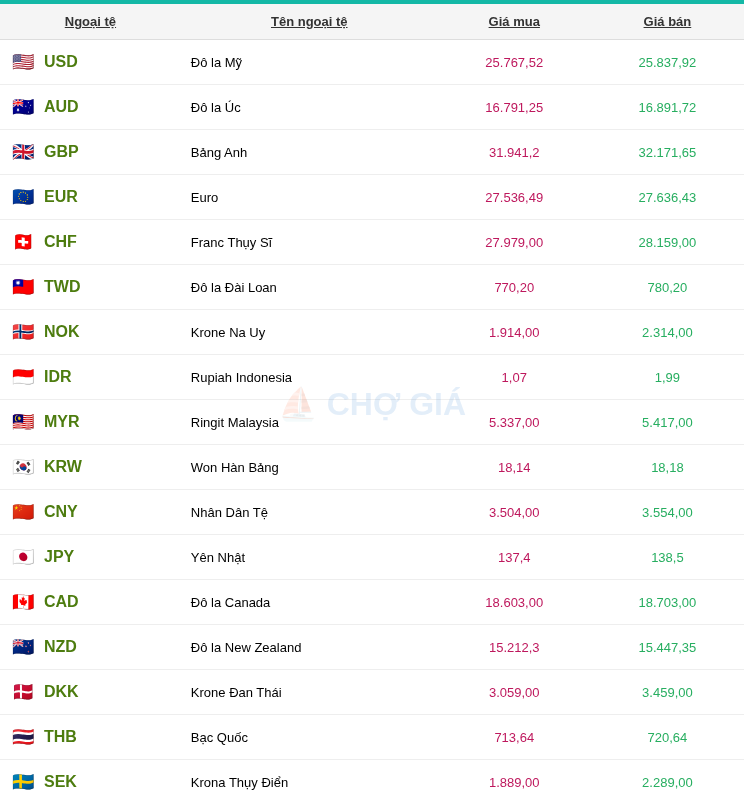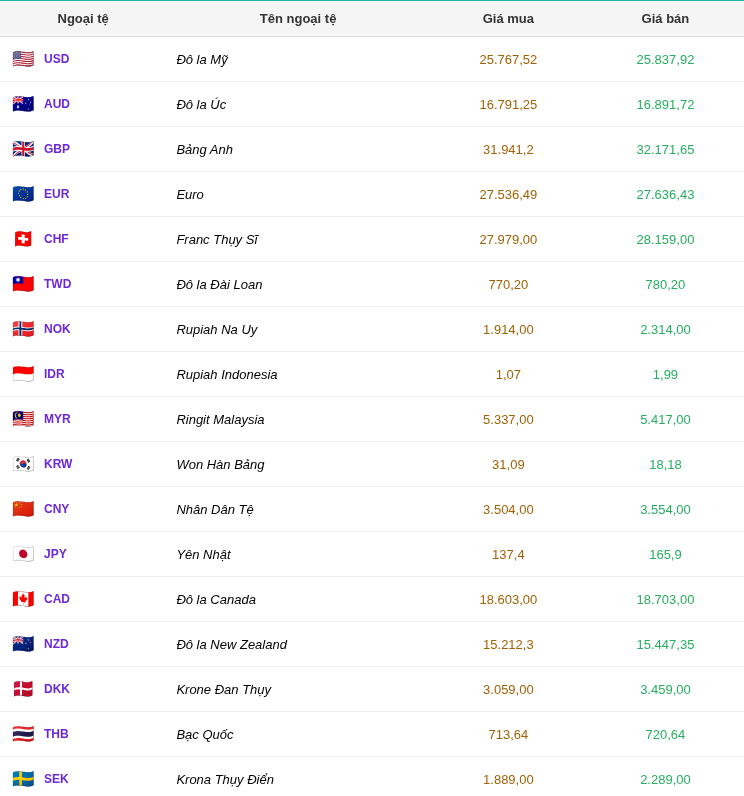--- a/index.html
+++ b/index.html
@@ -15,63 +15,63 @@
     }
     thead tr {
       background: #f5f5f5;
     }
     thead th {
       padding: 10px 8px;
       text-align: center;
       font-weight: bold;
       color: #333;
       border-bottom: 1px solid #ddd;
-      border-top: 1px solid #14b8a6;
+      border-top: 4px solid #14b8a6;
+      text-decoration: underline;
     }
     thead th:first-child {
       text-align: center;
     }
     tbody tr {
       border-bottom: 1px solid #eee;
     }
     tbody td {
       padding: 8px 10px;
       text-align: center;
       vertical-align: middle;
     }
     tbody td:first-child {
       text-align: left;
     }
     tbody td:nth-child(2) {
       text-align: left;
-      font-style: italic;
     }
     .currency-cell {
       display: flex;
       align-items: center;
       gap: 6px;
     }
     .flag-icon {
       width: 28px;
       height: 28px;
       border-radius: 50%;
       display: inline-flex;
       align-items: center;
       justify-content: center;
       font-size: 18px;
       overflow: hidden;
       flex-shrink: 0;
     }
     .currency-code {
       font-weight: bold;
-      color: #6d28d9;
-      font-size: 12px;
+      color: #4d7c0f;
+      font-size: 16px;
     }
     .price-buy {
-      color: #a16207;
+      color: #be185d;
       font-weight: normal;
     }
     .price-sell {
       color: #27ae60;
       font-weight: normal;
       margin-top: 15px;
     }
     .watermark {
       position: absolute;
       top: 50%;
@@ -169,21 +169,21 @@
           <td class="price-buy">770,20</td>
           <td class="price-sell">780,20</td>
         </tr>
         <tr>
           <td>
             <div class="currency-cell">
               <span class="flag-icon">🇳🇴</span>
               <span class="currency-code">NOK</span>
             </div>
           </td>
-          <td>Rupiah Na Uy</td>
+          <td>Krone Na Uy</td>
           <td class="price-buy">1.914,00</td>
           <td class="price-sell">2.314,00</td>
         </tr>
         <tr>
           <td>
             <div class="currency-cell">
               <span class="flag-icon">🇮🇩</span>
               <span class="currency-code">IDR</span>
             </div>
           </td>
@@ -203,21 +203,21 @@
           <td class="price-sell">5.417,00</td>
         </tr>
         <tr>
           <td>
             <div class="currency-cell">
               <span class="flag-icon">🇰🇷</span>
               <span class="currency-code">KRW</span>
             </div>
           </td>
           <td>Won Hàn Bảng</td>
-          <td class="price-buy">31,09</td>
+          <td class="price-buy">18,14</td>
           <td class="price-sell">18,18</td>
         </tr>
         <tr>
           <td>
             <div class="currency-cell">
               <span class="flag-icon">🇨🇳</span>
               <span class="currency-code">CNY</span>
             </div>
           </td>
           <td>Nhân Dân Tệ</td>
@@ -226,21 +226,21 @@
         </tr>
         <tr>
           <td>
             <div class="currency-cell">
               <span class="flag-icon">🇯🇵</span>
               <span class="currency-code">JPY</span>
             </div>
           </td>
           <td>Yên Nhật</td>
           <td class="price-buy">137,4</td>
-          <td class="price-sell">165,9</td>
+          <td class="price-sell">138,5</td>
         </tr>
         <tr>
           <td>
             <div class="currency-cell">
               <span class="flag-icon">🇨🇦</span>
               <span class="currency-code">CAD</span>
             </div>
           </td>
           <td>Đô la Canada</td>
           <td class="price-buy">18.603,00</td>
@@ -257,21 +257,21 @@
           <td class="price-buy">15.212,3</td>
           <td class="price-sell">15.447,35</td>
         </tr>
         <tr>
           <td>
             <div class="currency-cell">
               <span class="flag-icon">🇩🇰</span>
               <span class="currency-code">DKK</span>
             </div>
           </td>
-          <td>Krone Đan Thụy</td>
+          <td>Krone Đan Thái</td>
           <td class="price-buy">3.059,00</td>
           <td class="price-sell">3.459,00</td>
         </tr>
         <tr>
           <td>
             <div class="currency-cell">
               <span class="flag-icon">🇹🇭</span>
               <span class="currency-code">THB</span>
             </div>
           </td>
@@ -285,13 +285,14 @@
               <span class="flag-icon">🇸🇪</span>
               <span class="currency-code">SEK</span>
             </div>
           </td>
           <td>Krona Thụy Điển</td>
           <td class="price-buy">1.889,00</td>
           <td class="price-sell">2.289,00</td>
         </tr>
       </tbody>
   </table>
+<div class="watermark"><span style="color:#4a90d9;font-size:32px;">⛵ CHỢ GIÁ</span></div>
   </div>
 
 </body></html>

